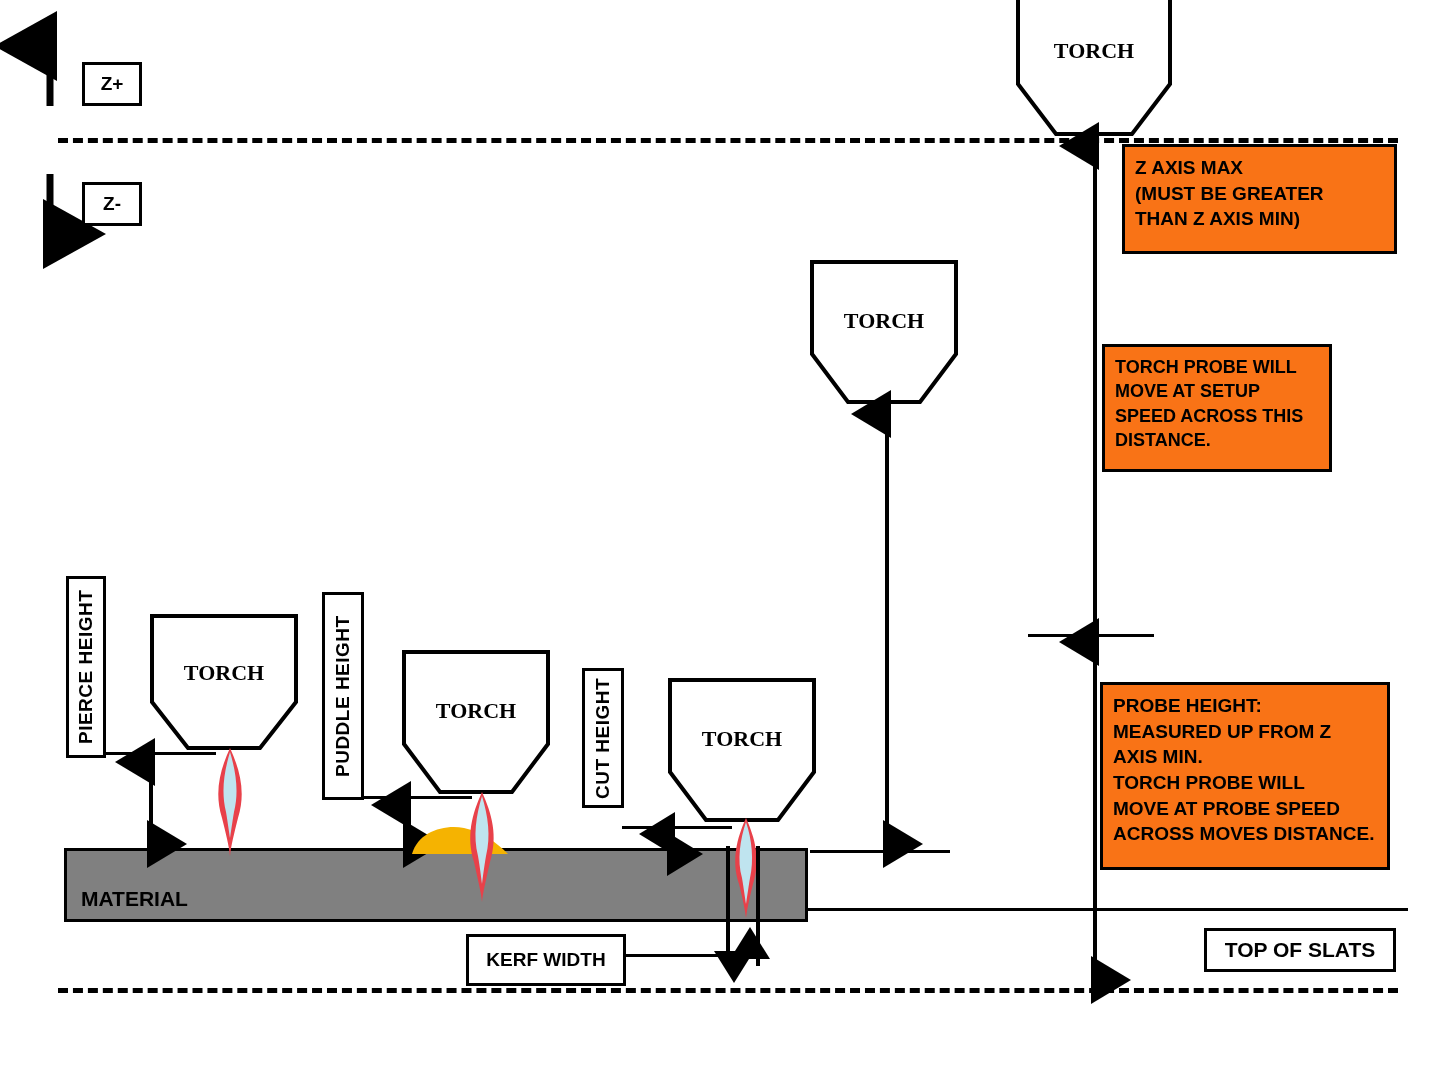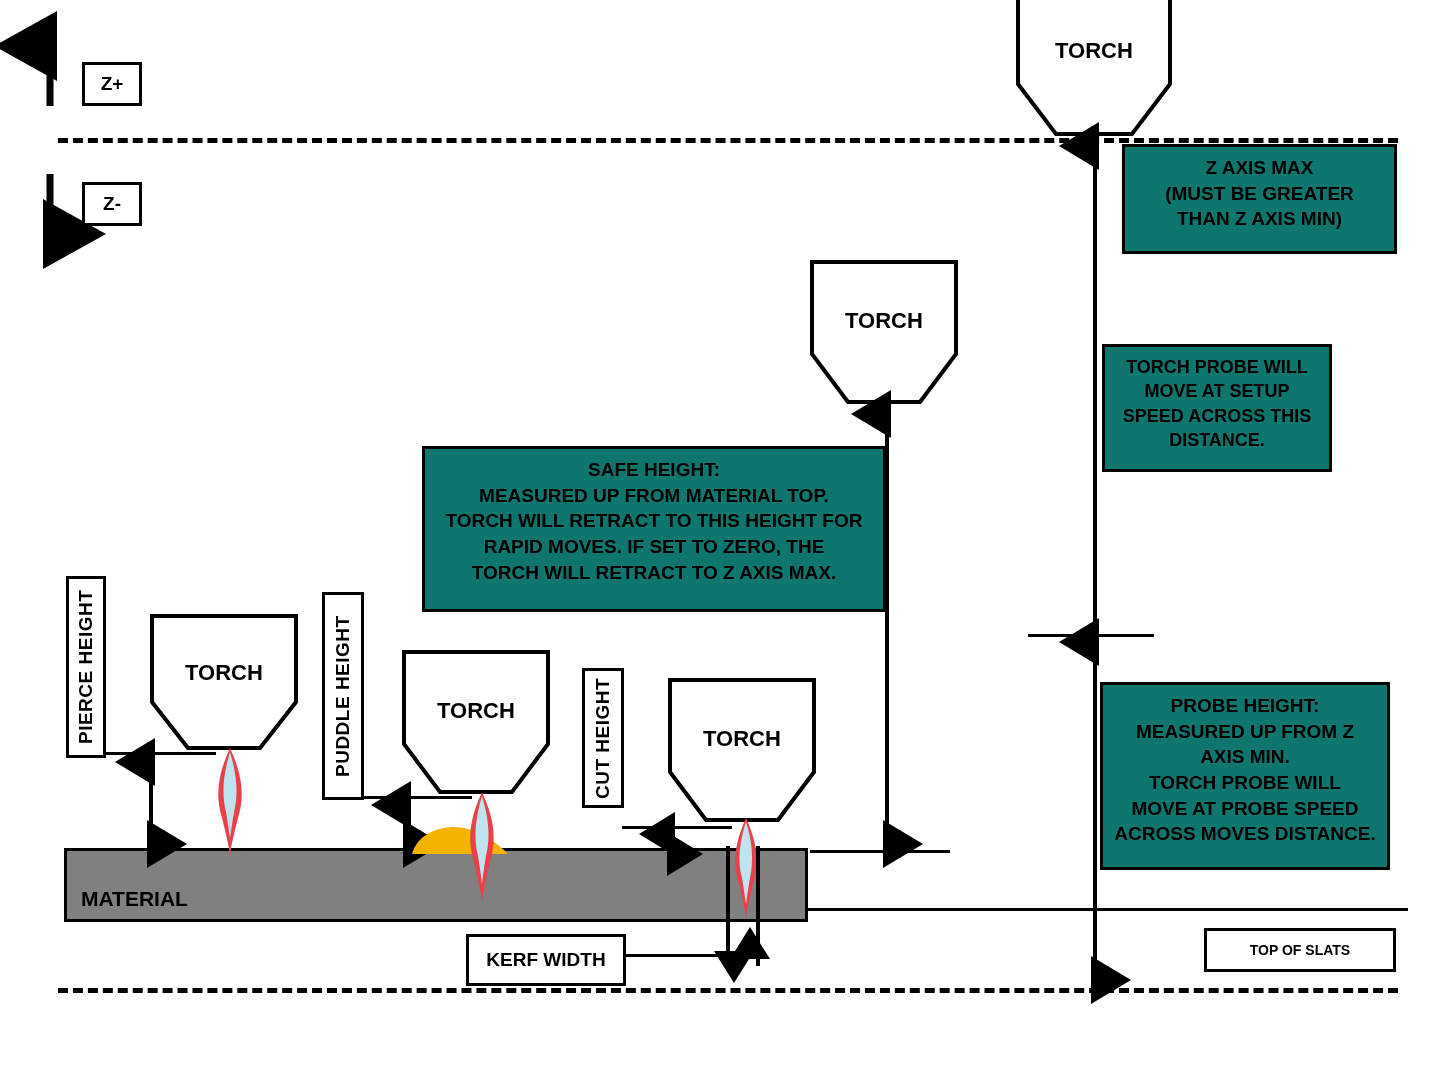--- a/index.html
+++ b/index.html
@@ -13,28 +13,27 @@
   #stage {
     position: relative;
     width: 1436px;
     height: 1078px;
     background: #ffffff;
     overflow: hidden;
   }
   .abs { position: absolute; }
   .note {
     border: 3px solid #000;
-    background: #0f766e;
+    background: #f97316;
     box-sizing: border-box;
     font-weight: bold;
     color: #000;
     line-height: 1.35;
     padding: 8px 10px;
     white-space: pre-line;
-    text-align: center;
   }
   .label-box {
     border: 3px solid #000;
     background: #fff;
     box-sizing: border-box;
     font-weight: bold;
     display: flex;
     align-items: center;
     justify-content: center;
     color: #000;
@@ -50,20 +49,21 @@
     position: absolute;
     box-sizing: border-box;
   }
   .torch svg { display: block; }
   .torch .tlabel {
     position: absolute;
     left: 0; right: 0;
     text-align: center;
     font-weight: bold;
     color: #000;
+    font-family: Liberation Serif, serif;
   }
 
   
   .material {
     background: #808080;
     border: 3px solid #000;
     box-sizing: border-box;
     color: #000;
     font-weight: bold;
     display: flex;
@@ -153,37 +153,32 @@
   </svg>
 
   <div class="abs note" style="left:1100px; top:682px; width:290px; height:188px; font-size:19px;">PROBE HEIGHT:
 MEASURED UP FROM Z
 AXIS MIN.
 TORCH PROBE WILL
 MOVE AT PROBE SPEED
 ACROSS MOVES DISTANCE.</div>
 
   <div class="abs hline" style="left:808px; top:908px; width:600px;"></div>
-  <div class="abs label-box" style="left:1204px; top:928px; width:192px; height:44px; font-size:14px;">
+  <div class="abs label-box" style="left:1204px; top:928px; width:192px; height:44px; font-size:21px;">
     <span>TOP OF SLATS</span>
   </div>
 
 
   <div class="torch" style="left:808px; top:258px; width:152px; height:148px;">
     <svg width="152" height="148" viewBox="0 0 152 148">
       <path d="M4,4 L148,4 L148,96 L112,144 L40,144 L4,96 Z" fill="#ffffff" stroke="#000000" stroke-width="4"></path>
     </svg>
     <div class="tlabel" style="top:50px; font-size:22px;">TORCH</div>
   </div>
 
-  <div class="abs note" style="left:422px; top:446px; width:464px; height:166px; font-size:19px;">SAFE HEIGHT:
-MEASURED UP FROM MATERIAL TOP.
-TORCH WILL RETRACT TO THIS HEIGHT FOR
-RAPID MOVES.  IF SET TO ZERO, THE
-TORCH WILL RETRACT TO Z AXIS MAX.</div>
 
   <svg class="abs arrowsvg" style="left:872px; top:400px; width:32px; height:456px;" viewBox="0 0 32 456">
     <defs>
       <marker id="ah4" markerWidth="12" markerHeight="12" refX="6" refY="9" orient="auto">
         <path d="M0,10 L6,0 L12,10 Z" fill="#000"></path>
       </marker>
     </defs>
     <line x1="15" y1="444" x2="15" y2="14" stroke="#000" stroke-width="4" marker-end="url(#ah4)"></line>
     <line x1="15" y1="12" x2="15" y2="444" stroke="#000" stroke-width="4" marker-end="url(#ah4)"></line>
   </svg>

